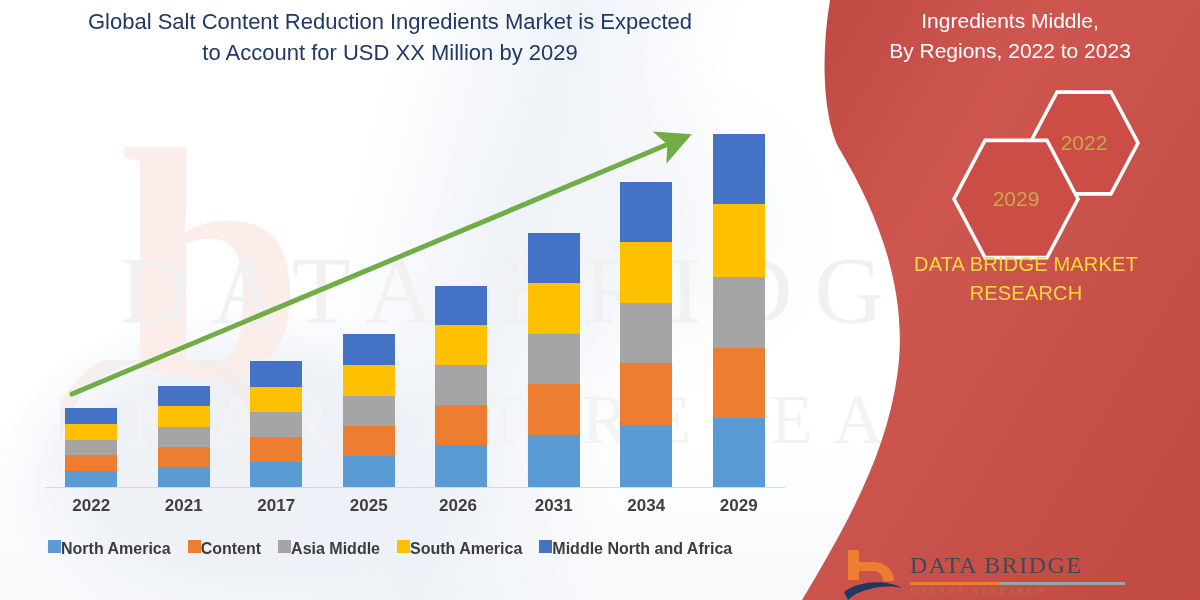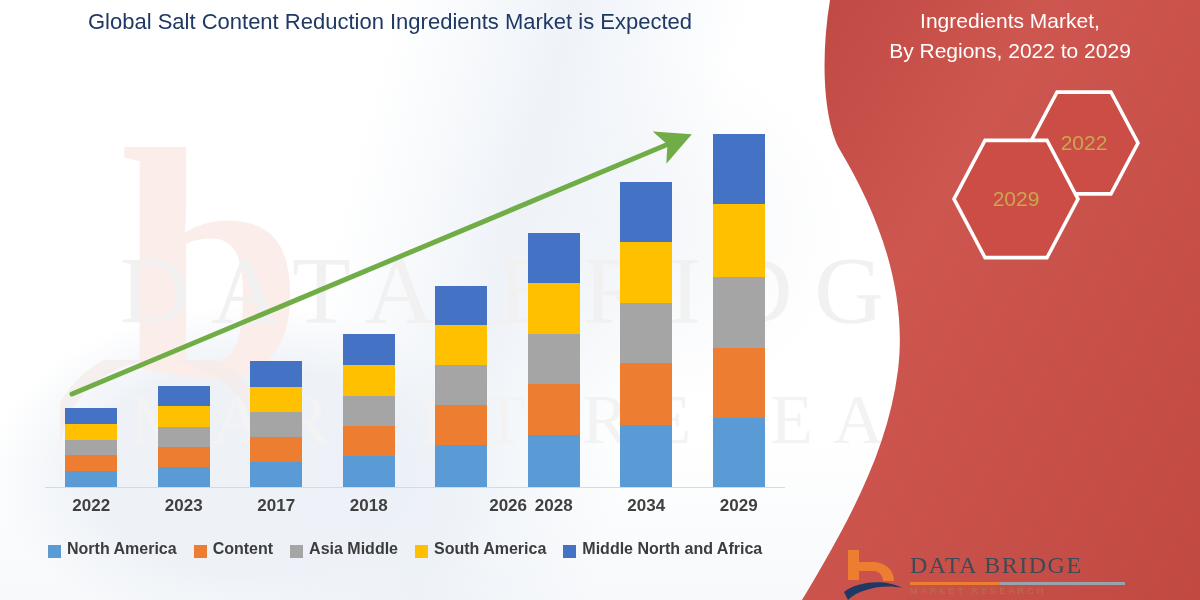--- a/index.html
+++ b/index.html
@@ -76,21 +76,21 @@
   }
 
   
   .arrow-svg{position:absolute;left:0;top:0;width:830px;height:600px;pointer-events:none;}
 
   
   .legend{
     position:absolute;left:48px;top:540px;
     display:flex;align-items:center;gap:17px;
   }
-  .legend-item{display:flex;align-items:flex-end;gap:6px;}
+  .legend-item{display:flex;align-items:flex-start;}
   .legend-swatch{width:13px;height:13px;display:block;}
   .legend-label{font-size:16px;font-weight:700;color:#3c3c3c;white-space:nowrap;}
 
   
   .red-panel{
     position:absolute;right:0;top:0;width:420px;height:600px;
     background:#CB4D46;
     clip-path:path("M 50 0 L 420 0 L 420 600 L 22 600 C 70 520 108 450 118 370 C 128 288 96 210 60 150 C 44 122 40 60 50 0 Z");
   }
   .red-shade{
@@ -149,20 +149,21 @@
   <div class="left-bg"></div>
   <div class="left-sheen"></div>
 
   <div class="wm-letter wm-b-big">b</div>
   <div class="wm-swirl"></div>
   <div class="wm-row">DATA BRIDGE</div>
   <div class="wm-row2">MARKET RESEARCH</div>
 
   <div class="title">
     <span>Global Salt Content Reduction Ingredients Market is Expected</span><br>
+    <span>to Account for  USD XX Million by 2029</span>
   </div>
 
   <div class="plot">
     <div class="axis-line"></div>
     <div class="bars" id="bars">
         <div class="bar-group" style="left: 20.25px;">
           <span class="seg" style="height: 16px; background: rgb(91, 155, 213);"></span>
           <span class="seg" style="height: 16px; background: rgb(237, 125, 49);"></span>
           <span class="seg" style="height: 15px; background: rgb(165, 165, 165);"></span>
           <span class="seg" style="height: 16px; background: rgb(255, 192, 0);"></span>
@@ -223,25 +224,25 @@
       <defs>
         <marker id="ah" markerWidth="7" markerHeight="7" refX="4" refY="3.5" orient="auto">
           <path d="M0,0 L7,3.5 L0,7 L1.7,3.5 Z" fill="#70AD47"></path>
         </marker>
       </defs>
       <line x1="72" y1="394" x2="678" y2="140" stroke="#70AD47" stroke-width="5" stroke-linecap="round" marker-end="url(#ah)"></line>
     </svg>
 
     <div class="xlabels" id="xlabels">
         <div class="xlabel" style="left: 1.25px;">2022</div>
-        <div class="xlabel" style="left: 93.75px;">2023</div>
+        <div class="xlabel" style="left: 93.75px;">2021</div>
         <div class="xlabel" style="left: 186.25px;">2017</div>
-        <div class="xlabel" style="left: 278.75px;">2018</div>
-        <div class="xlabel" style="left: 392px; text-align: right;">2026</div>
-        <div class="xlabel" style="left: 463.75px;">2028</div>
+        <div class="xlabel" style="left: 278.75px;">2025</div>
+        <div class="xlabel" style="left: 368px;">2026</div>
+        <div class="xlabel" style="left: 463.75px;">2031</div>
         <div class="xlabel" style="left: 556.25px;">2034</div>
         <div class="xlabel" style="left: 648.75px;">2029</div>
       </div>
   </div>
 
   <div class="legend" id="legend">
       <div class="legend-item">
         <span class="legend-swatch" style="background: rgb(91, 155, 213);"></span>
         <span class="legend-label">North America</span>
       </div>
@@ -260,37 +261,41 @@
       <div class="legend-item">
         <span class="legend-swatch" style="background: rgb(68, 114, 196);"></span>
         <span class="legend-label">Middle North and Africa</span>
       </div>
     </div>
 
   <div class="red-panel"></div>
   <div class="red-shade"></div>
 
   <div class="panel-title">
-    <span>Ingredients Market,</span><br>
-    <span>By Regions, 2022 to 2029</span>
+    <span>Ingredients Middle,</span><br>
+    <span>By Regions, 2022 to 2023</span>
   </div>
 
   <div class="hex-wrap">
     <div class="hex hex-2022">
       <span class="hex-outline"></span>
       <span class="hex-inner"></span>
       <span class="hex-text">2022</span>
     </div>
     <div class="hex hex-2029">
       <span class="hex-outline"></span>
       <span class="hex-inner"></span>
       <span class="hex-text">2029</span>
     </div>
   </div>
 
+  <div class="brand">
+    <span>DATA BRIDGE MARKET</span><br>
+    <span>RESEARCH</span>
+  </div>
 
   <div class="logo">
     <svg class="logo-mark" viewBox="0 0 62 58">
       <path d="M6,2 h11 v30 h-11 z" fill="#ED7D31"></path>
       <path d="M17,14 h14 c13,0 21,9 21,19 h-11 c0,-6 -4,-10 -10,-10 h-14 z" fill="#ED7D31"></path>
       <path d="M2,44 C16,33 44,31 60,40 C44,36 18,40 6,52 z" fill="#1F3864"></path>
     </svg>
     <div class="logo-text">DATA BRIDGE</div>
     <div class="logo-rule"></div>
     <div class="logo-sub">MARKET RESEARCH</div>

